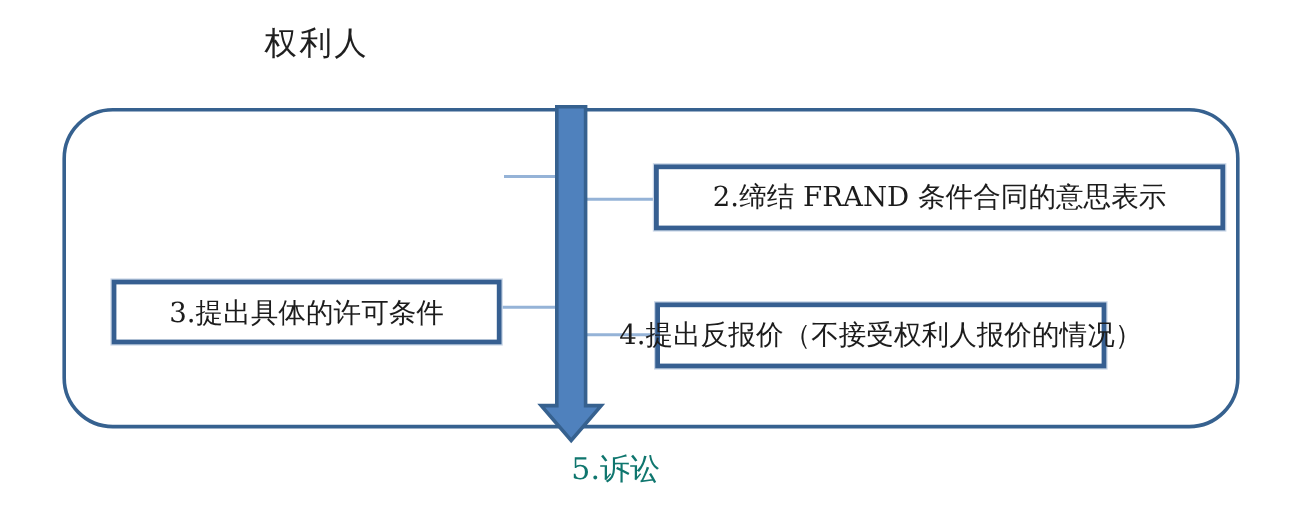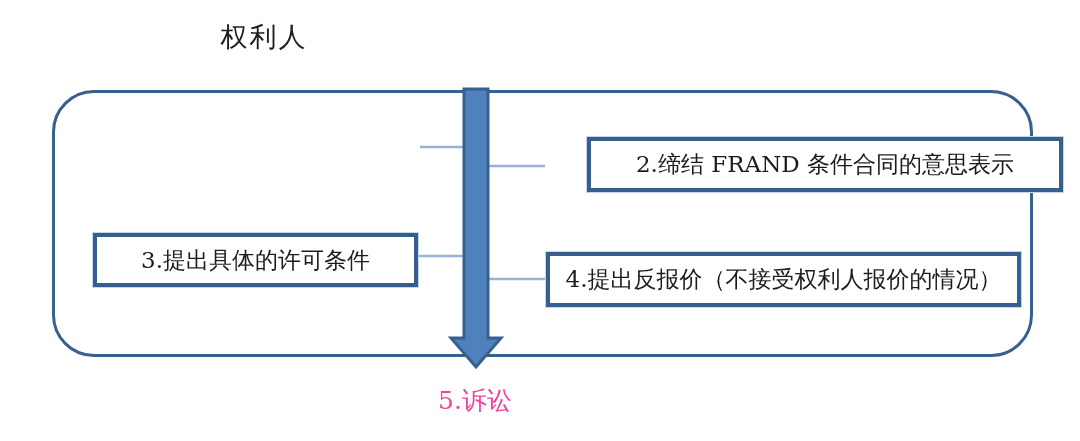--- a/index.html
+++ b/index.html
@@ -50,43 +50,43 @@
     background: #ffffff;
     color: #1c1c1c;
     font-size: 23px;
     display: flex;
     align-items: center;
     justify-content: center;
     white-space: nowrap;
     box-shadow: 0 0 0 1px #c9d6e8;
   }
   .box-1 { left: 93px;  top: 120px; width: 327px; height: 52px; }
-  .box-2 { left: 545px; top: 137px; width: 476px; height: 55px; margin-left: 42px; }
+  .box-2 { left: 545px; top: 137px; width: 476px; height: 55px; }
   .box-3 { left: 93px;  top: 233px; width: 325px; height: 54px; }
-  .box-4 { left: 546px; top: 252px; width: 475px; height: 55px; }
+  .box-4 { left: 546px; top: 252px; width: 376px; height: 55px; }
 
   .overlay-svg {
     position: absolute;
     left: 0;
     top: 0;
     width: 1080px;
     height: 441px;
     pointer-events: none;
   }
 
   .arrow-caption {
     position: absolute;
     left: 400px;
-    top: 385px;
+    top: 375px;
     width: 150px;
     height: 32px;
     line-height: 32px;
-    text-align: center;
+    text-align: right;
     font-size: 25px;
-    color: #ec4899;
+    color: #0f766e;
     white-space: nowrap;
   }
 </style>
 </head>
 <body>
 
 <div class="stage">
 
   <div class="col-header left">权利人</div>
 

